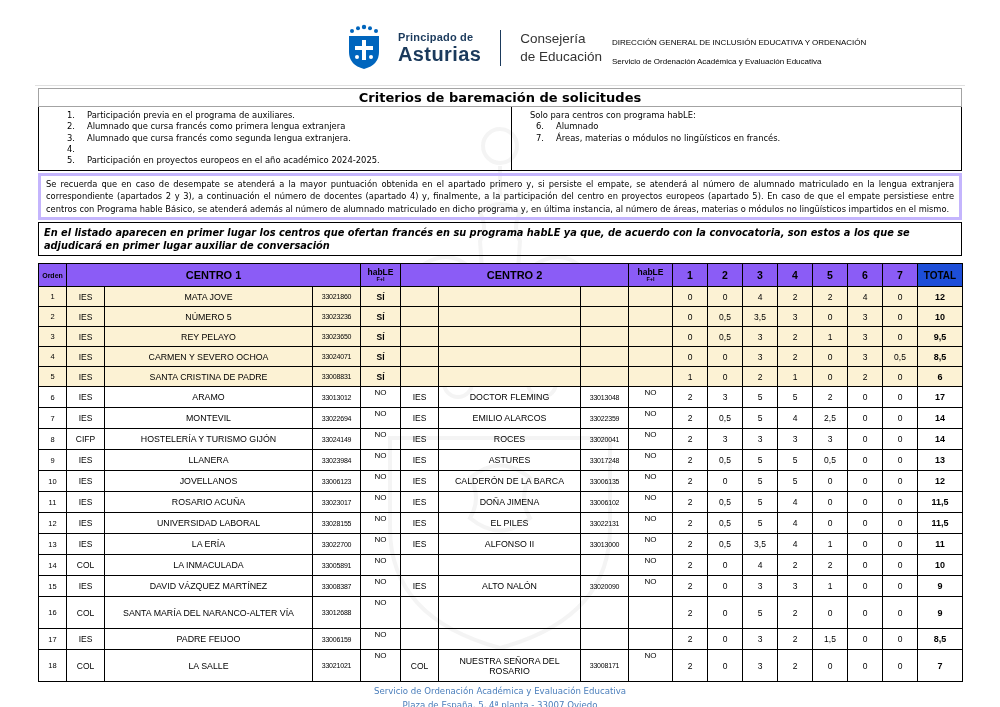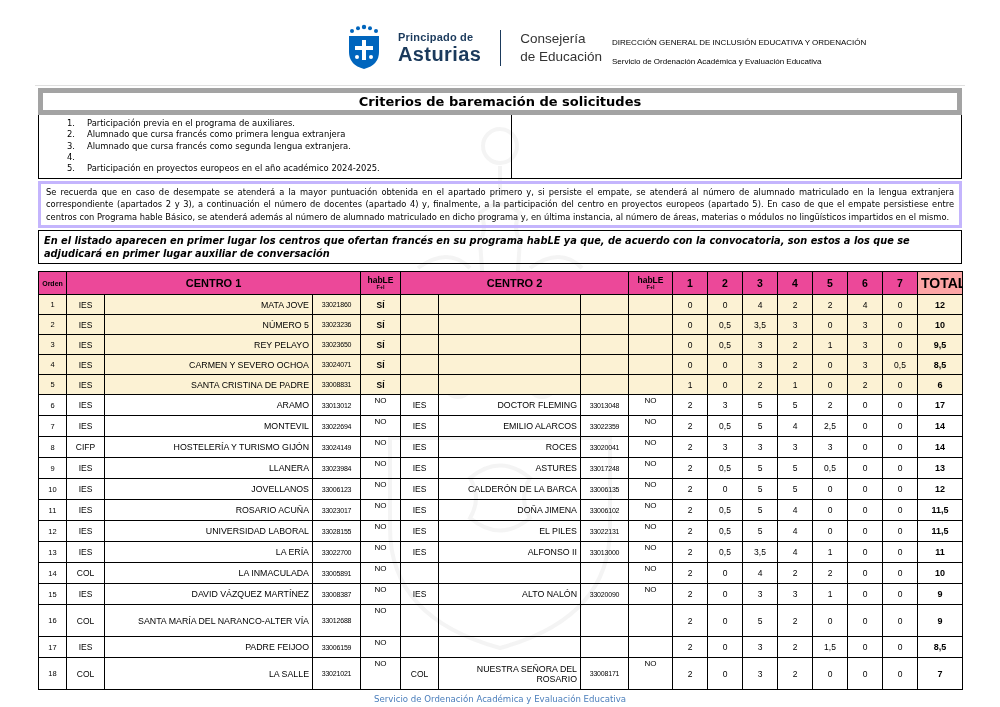--- a/index.html
+++ b/index.html
@@ -16,50 +16,50 @@
   .brand{line-height:1;color:#1b3a5c;margin-left:7px;}
   .brand .top{display:block;font-size:11px;font-weight:bold;letter-spacing:.2px;}
   .brand .big{display:block;font-size:20px;font-weight:bold;letter-spacing:.4px;margin-top:1px;}
   .vbar{width:1px;background:#1b3a5c;height:36px;margin:0 11px;}
   .cons{font-size:13.5px;color:#333;line-height:1.3;}
   .hdr-right{position:absolute;top:38px;left:612px;width:350px;font-size:8px;color:#000;}
   .hdr-right .l2{margin-top:10px;}
   .hdr-rule{position:absolute;top:85px;left:35px;right:35px;border-top:1px solid #e0e0e0;}
   
   .doc{position:absolute;left:38px;top:88px;width:924px;}
-  .title{border:5px solid #a3a3a3;text-align:center;font-weight:bold;font-size:13px;
+  .title{border:1px solid #a3a3a3;text-align:center;font-weight:bold;font-size:13px;
     font-family:"DejaVu Sans",sans-serif;padding:1px 0;}
   .crit{display:flex;border:1px solid #000;border-top:none;font-family:"DejaVu Sans",sans-serif;
     font-size:8.4px;line-height:1.35;}
   .crit-left{width:468px;border-right:1px solid #000;padding:3px 4px 3px 0;}
   .crit-right{flex:1;padding:3px 6px 3px 0;}
   .li{display:flex;}
   .li .num{width:22px;text-align:right;flex:none;}
   .li .txt{padding-left:12px;}
   .crit-left .li .num{margin-left:14px;}
   .crit-right .intro{margin-left:18px;}
   .crit-right .li .num{margin-left:18px;width:14px;}
   .note{border:3px solid #c4b5fd;margin-top:2px;padding:2px 5px;font-size:8.3px;
     font-family:"DejaVu Sans",sans-serif;text-align:justify;line-height:1.5;}
   .bold-note{border:1px solid #000;margin-top:2px;padding:3px 5px;font-weight:bold;
     font-size:9.8px;font-family:"DejaVu Sans",sans-serif;line-height:1.35;font-style:italic;}
   
   table{border-collapse:collapse;table-layout:fixed;width:924px;margin-top:7px;}
   th,td{border:1px solid #000;padding:0 3px;overflow:hidden;white-space:normal;}
-  thead th{background:#ec4899;height:22px;}
+  thead th{background:#8b5cf6;height:22px;}
   th.h-orden{font-size:7px;font-weight:bold;}
   th.h-centro{font-size:11px;font-weight:bold;}
   th.h-hable{font-size:8.5px;font-weight:bold;line-height:1;}
   th.h-hable .sub{display:block;font-size:5.5px;font-weight:bold;}
   th.h-num{font-size:10.5px;font-weight:bold;}
-  th.h-total{background:#fca5a5;font-size:14px;font-weight:bold;}
+  th.h-total{background:#1d4ed8;font-size:10px;font-weight:bold;}
   tbody td{font-size:8.5px;height:19px;text-align:center;vertical-align:middle;background:transparent;}
   tbody tr.hl td{background:#fcf2d4;}
   tbody tr.tall td{height:30px;}
-  td.name{text-align:right;font-size:8.8px;}
+  td.name{text-align:center;font-size:8.8px;}
   td.code{font-size:7px;letter-spacing:-.2px;}
   td.orden{font-size:7.5px;}
   td.hable{font-size:8px;}
   td.hable.si{font-weight:bold;font-size:8.5px;}
   td.hable.no{vertical-align:top;padding-top:1px;}
   td.tot{font-weight:bold;font-size:9px;}
   
   .footer{text-align:center;margin-top:3px;color:#4a7ebb;font-size:8.6px;
     font-family:"DejaVu Sans",sans-serif;line-height:1.55;}
 </style>
@@ -135,20 +135,33 @@
             <span class="txt">Alumnado que cursa francés como segunda lengua extranjera.</span>
           </div>
           <div class="li">
             <span class="num">4.</span>
           </div>
           <div class="li">
             <span class="num">5.</span>
             <span class="txt">Participación en proyectos europeos en el año académico 2024-2025.</span>
           </div>
         </div>
+      <div class="crit-right">
+        <div class="intro">Solo para centros con programa habLE:</div>
+        <div id="crit-right-items">
+            <div class="li">
+              <span class="num">6.</span>
+              <span class="txt">Alumnado</span>
+            </div>
+            <div class="li">
+              <span class="num">7.</span>
+              <span class="txt">Áreas, materias o módulos no lingüísticos en francés.</span>
+            </div>
+          </div>
+      </div>
     </div>
 
     <div class="note">Se recuerda que en caso de desempate se atenderá a la mayor puntuación obtenida en el apartado primero y, si persiste el empate, se atenderá al número de alumnado matriculado en la lengua extranjera correspondiente (apartados 2 y 3), a continuación el número de docentes (apartado 4) y, finalmente, a la participación del centro en proyectos europeos (apartado 5). En caso de que el empate persistiese entre centros con Programa hable Básico, se atenderá además al número de alumnado matriculado en dicho programa y, en última instancia, al número de áreas, materias o módulos no lingüísticos impartidos en el mismo.</div>
 
     <div class="bold-note">En el listado aparecen en primer lugar los centros que ofertan francés en su programa habLE ya que, de acuerdo con la convocatoria, son estos a los que se adjudicará en primer lugar auxiliar de conversación</div>
 
     <table id="main-table">
       <colgroup>
         <col style="width:28px">
           <col style="width:38px">

